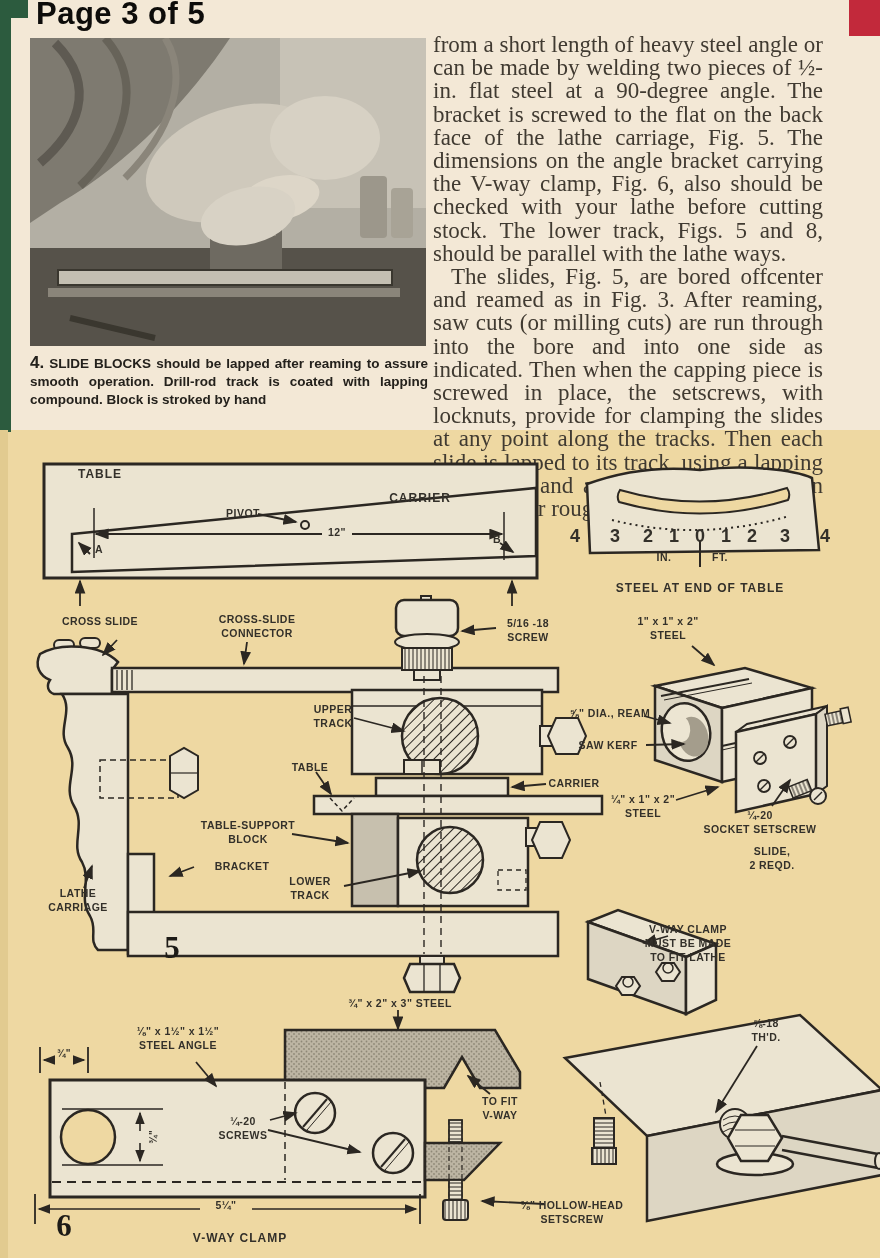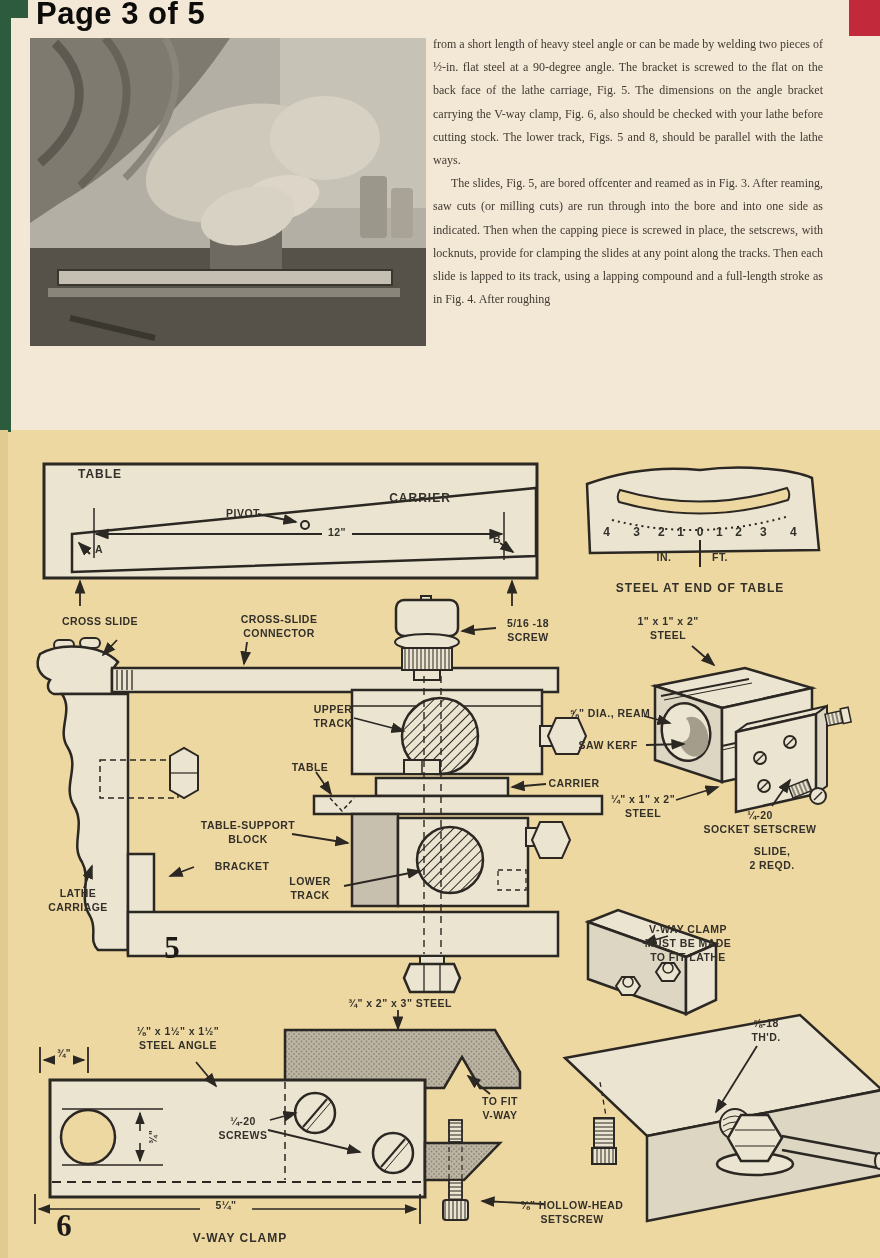--- a/index.html
+++ b/index.html
@@ -10,31 +10,31 @@
   .green-corner{position:absolute;left:0;top:0;width:28px;height:18px;background:#2c5b3e;}
   .red-corner{position:absolute;right:0;top:0;width:31px;height:36px;background:#c2293b;}
   .left-shadow{position:absolute;left:0;top:430px;width:8px;height:828px;background:#e2cb90;}
   .header{position:absolute;left:36px;top:-4px;font:bold 31px/1.15 "Liberation Sans",sans-serif;
           color:#0d0c0a;letter-spacing:.5px;}
   .photo{position:absolute;left:30px;top:38px;width:396px;height:308px;background:#b6b2a8;overflow:hidden;}
   .caption{position:absolute;left:30px;top:354px;width:398px;margin:0;
            font:bold 13.5px/18px "Liberation Sans",sans-serif;color:#24211c;text-align:justify;}
   .caption .figno{font-size:17px;}
   .article{position:absolute;left:433px;top:33px;width:390px;
-           font-family:"Liberation Serif",serif;font-size:12px;line-height:23.2px;
+           font-family:"Liberation Serif",serif;font-size:23px;line-height:23.2px;
            color:#403a31;text-align:justify;}
   .article p{margin:0;}
   .article p.indent{text-indent:18px;}
   .diagram{position:absolute;left:0;top:430px;width:880px;height:976px;}
   .art{position:absolute;left:0;top:0;}
   .lbl{position:absolute;font:bold 10.5px/1.35 "Liberation Sans",sans-serif;letter-spacing:.45px;
        color:#33302a;white-space:pre-line;text-align:center;transform:translateX(-50%);}
   .lbl.small{font-size:10px;}
   .lbl.big{font-size:12px;letter-spacing:1px;}
-  .lbl.pre{white-space:pre;font-size:12px;letter-spacing:2px;}
+  .lbl.pre{white-space:pre;font-size:18px;letter-spacing:2px;}
   .lbl.rot{transform:translateX(-50%) rotate(-90deg);}
   .fignum{position:absolute;font:bold 31px/1 "Liberation Serif",serif;color:#1d1b17;transform:translateX(-50%);}
 </style>
 </head>
 <body>
 
 <div class="page">
 
   <div class="top-section"></div>
   <div class="green-corner"></div>
@@ -60,20 +60,21 @@
       <rect x="0" y="210" width="396" height="98" fill="#56524a"></rect>
       <rect x="180" y="192" width="72" height="48" fill="#6e6a61"></rect>
       <rect x="186" y="184" width="60" height="14" fill="#8d887c"></rect>
       <ellipse cx="218" cy="178" rx="48" ry="28" fill="#d8d2c5" transform="rotate(-14 218 178)"></ellipse>
       <rect x="28" y="232" width="334" height="15" fill="#c4bfb2" stroke="#3a372f" stroke-width="2"></rect>
       <rect x="18" y="250" width="352" height="9" fill="#8a857a"></rect>
       <line x1="40" y1="280" x2="125" y2="300" stroke="#3a372f" stroke-width="6"></line>
     </svg>
   </div>
 
+  <p class="caption"><span class="figno">4.</span>&nbsp;<span>SLIDE BLOCKS</span>&nbsp;<span>should be lapped after reaming to assure smooth operation. Drill-rod track is coated with lapping compound. Block is stroked by hand</span></p>
 
   <div class="article">
     <p>from a short length of heavy steel angle or can be made by welding two pieces of ½-in. flat steel at a 90-degree angle.  The bracket is screwed to the flat on the back face of the lathe carriage, Fig. 5.  The dimensions on the angle bracket carrying the V-way clamp, Fig. 6, also should be checked with your lathe before cutting stock.  The lower track, Figs. 5 and 8, should be parallel with the lathe ways.</p>
     <p class="indent">The slides, Fig. 5, are bored offcenter and reamed as in Fig. 3.  After reaming, saw cuts (or milling cuts) are run through into the bore and into one side as indicated. Then when the capping piece is screwed in place, the setscrews, with locknuts, provide for clamping the slides at any point along the tracks. Then each slide is lapped to its track, using a lapping compound and a full-length stroke as in Fig. 4.  After roughing</p>
   </div>
 
   <div class="diagram">
 
     <svg class="art" width="880" height="828" viewBox="0 0 880 828">
       <defs>
@@ -284,21 +285,21 @@
     <div class="lbl big" style="left:420px;top:60px;">CARRIER</div>
     <div class="lbl" style="left:233px;top:76px;padding-left:20px;">PIVOT</div>
     <div class="lbl" style="left:337px;top:95px;">12"</div>
     <div class="lbl" style="left:99px;top:112px;">A</div>
     <div class="lbl" style="left:497px;top:102px;">B</div>
     <div class="lbl pre" style="left:701px;top:94px;">4    3   2  1  0  1  2   3    4</div>
     <div class="lbl" style="left:664px;top:120px;">IN.</div>
     <div class="lbl" style="left:720px;top:120px;">FT.</div>
     <div class="lbl big" style="left:700px;top:150px;">STEEL AT END OF TABLE</div>
     <div class="lbl" style="left:100px;top:184px;">CROSS SLIDE</div>
-    <div class="lbl" style="left:257px;top:182px;margin-left:22px;">CROSS-SLIDE
+    <div class="lbl" style="left:257px;top:182px;">CROSS-SLIDE
 CONNECTOR</div>
     <div class="lbl" style="left:528px;top:186px;">5/16 -18
 SCREW</div>
     <div class="lbl" style="left:333px;top:272px;">UPPER
 TRACK</div>
     <div class="lbl" style="left:310px;top:330px;">TABLE</div>
     <div class="lbl" style="left:574px;top:346px;">CARRIER</div>
     <div class="lbl" style="left:248px;top:388px;">TABLE-SUPPORT
 BLOCK</div>
     <div class="lbl" style="left:218px;top:429px;margin-left:24px;">BRACKET</div>

